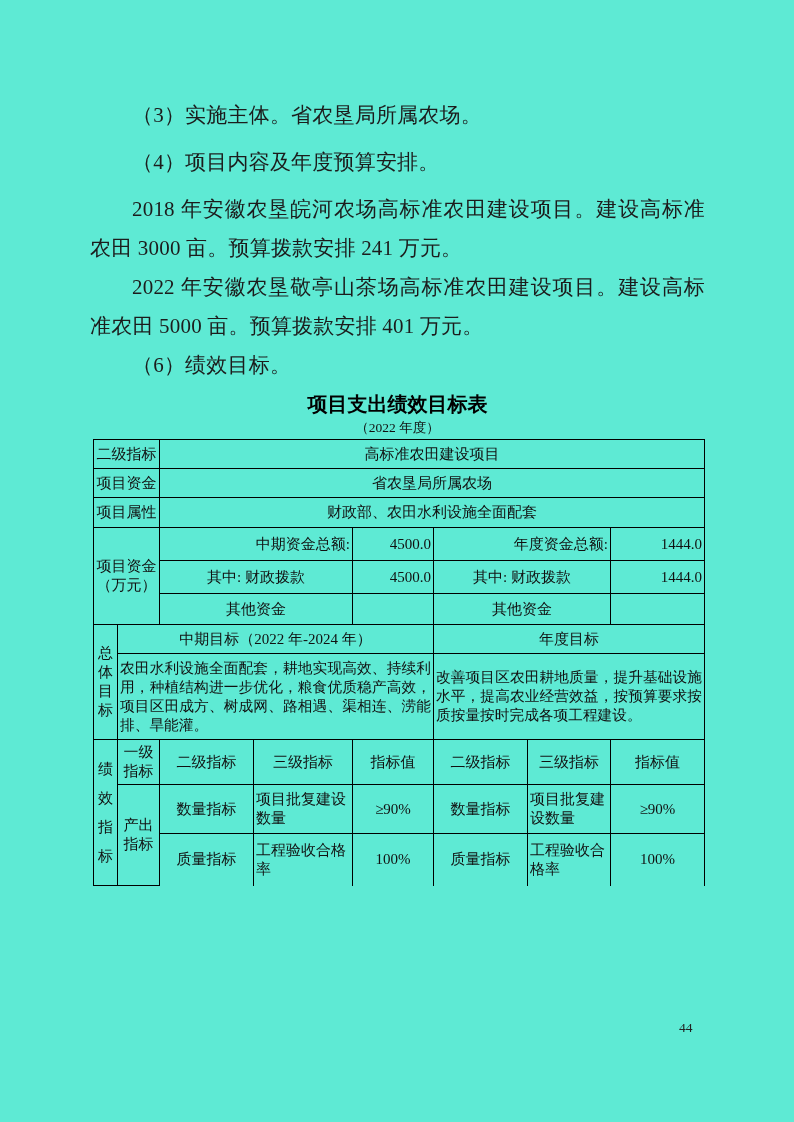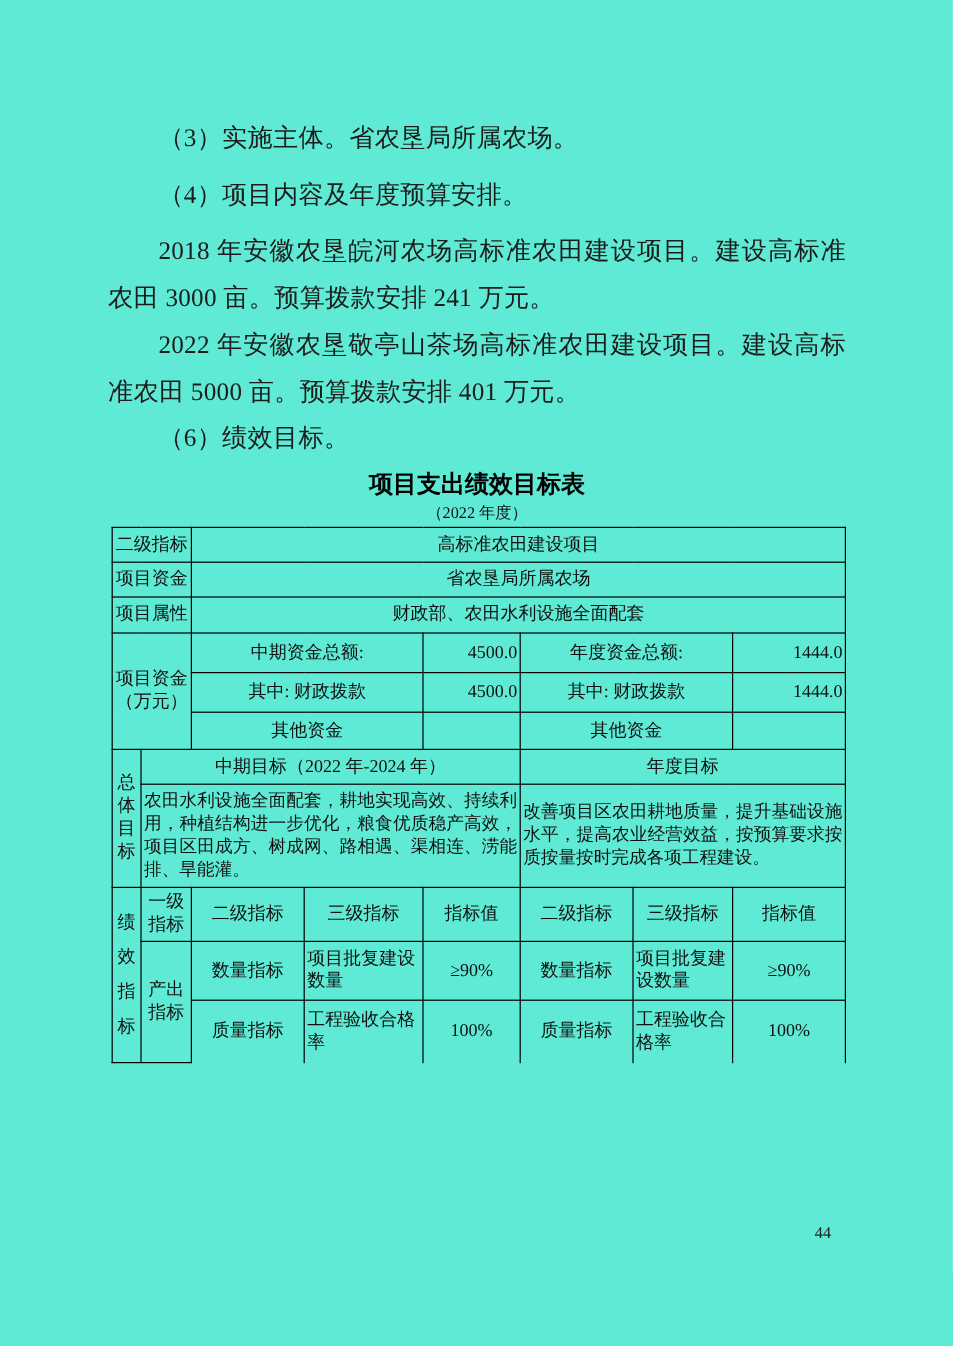--- a/index.html
+++ b/index.html
@@ -27,21 +27,21 @@
   table.goal {
     border-collapse:collapse; table-layout:fixed;
     width:611px; margin:2px 0 0 3px;
     font-size:15px; color:#111;
   }
   table.goal td {
     border:1px solid #000; padding:0 2px;
     line-height:19px; overflow:hidden; vertical-align:middle;
   }
   td.c { text-align:center; }
-  td.l { text-align:center; padding-left:4px; }
+  td.l { text-align:right; padding-left:4px; }
   td.r { text-align:right; padding-right:1px; }
   td.wrap { word-break:break-all; padding:0 1px; }
   td.txt {
     font-size:14.7px; line-height:20.4px; text-align:justify;
     padding:1px 1px 1px 3px; word-break:break-all; letter-spacing:0;
   }
   td.vert {
     text-align:center; word-break:break-all;
     line-height:20px; padding:0 4px; font-size:15px;
   }

